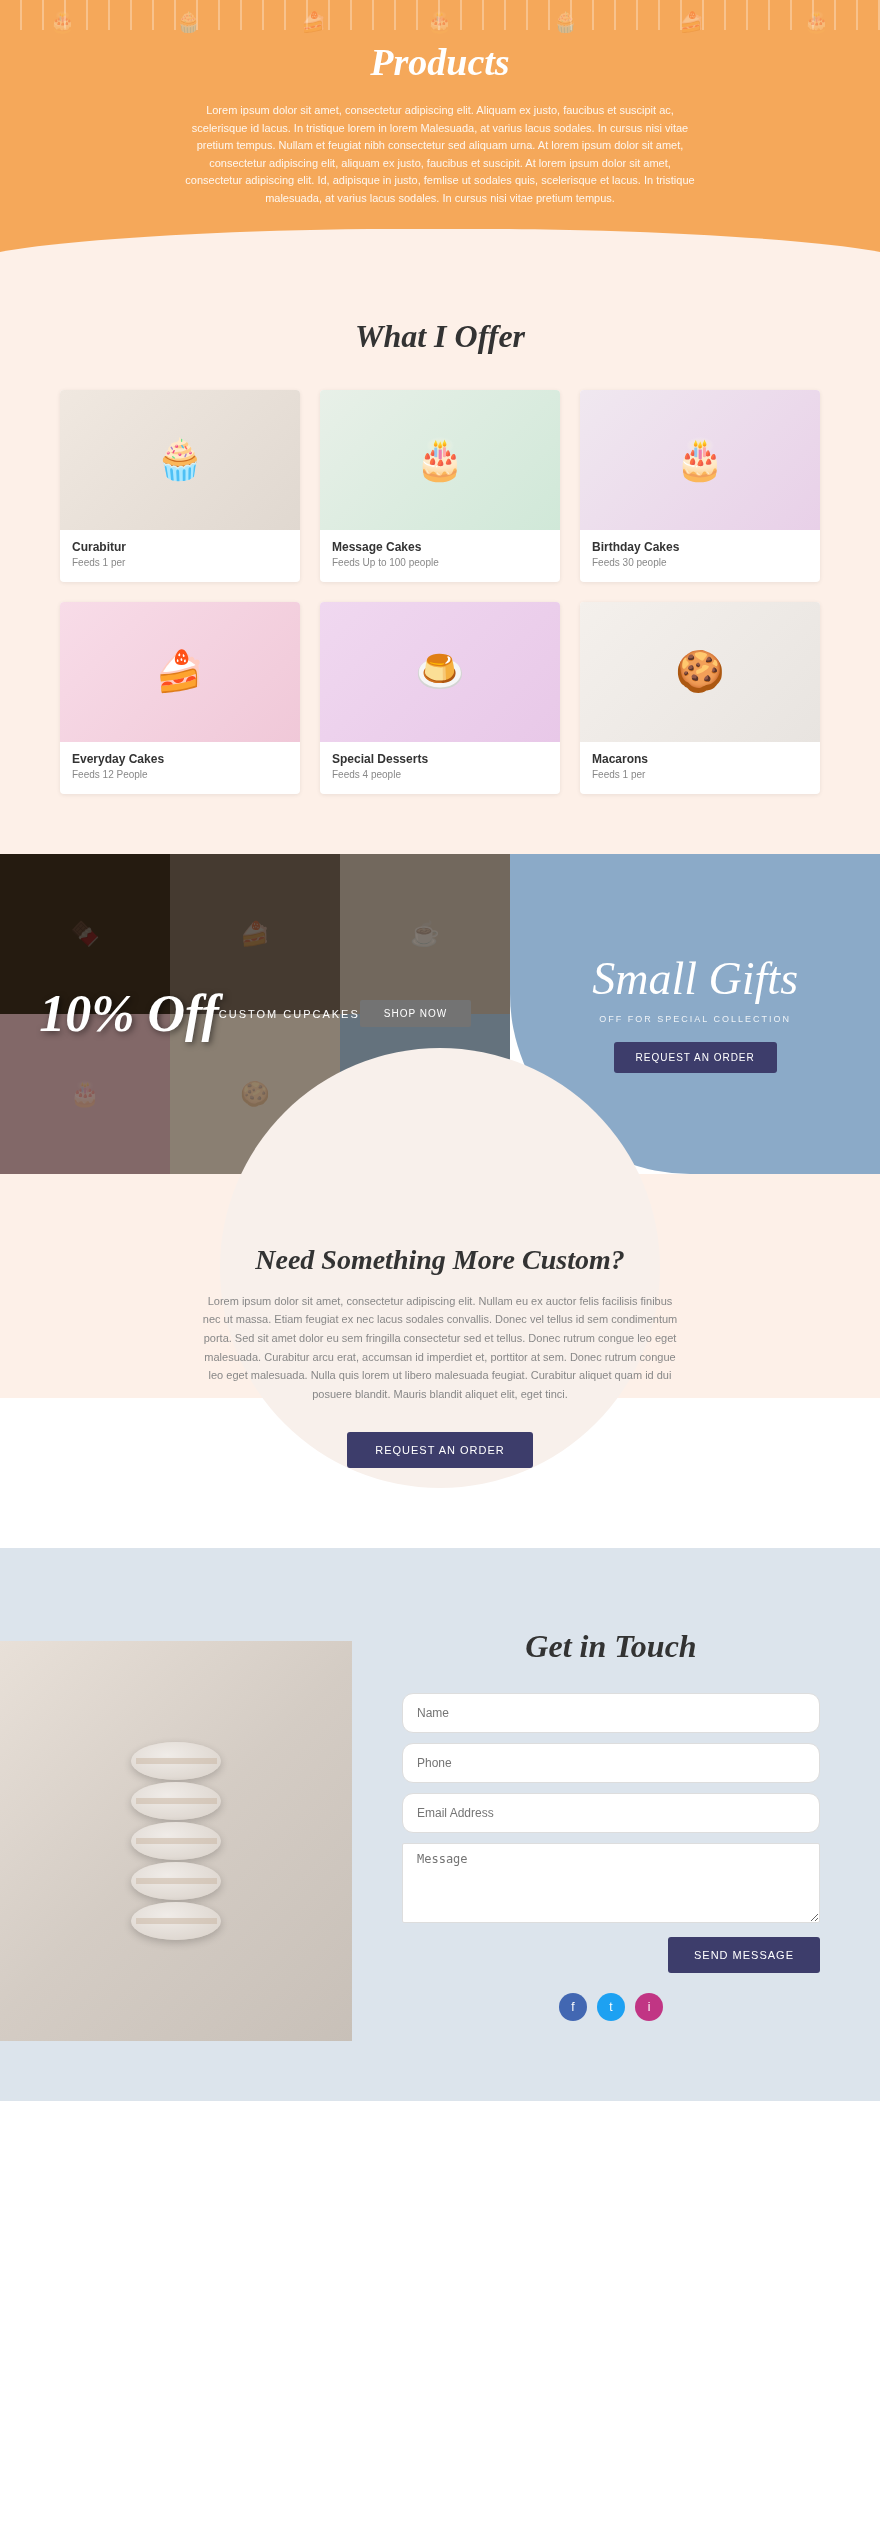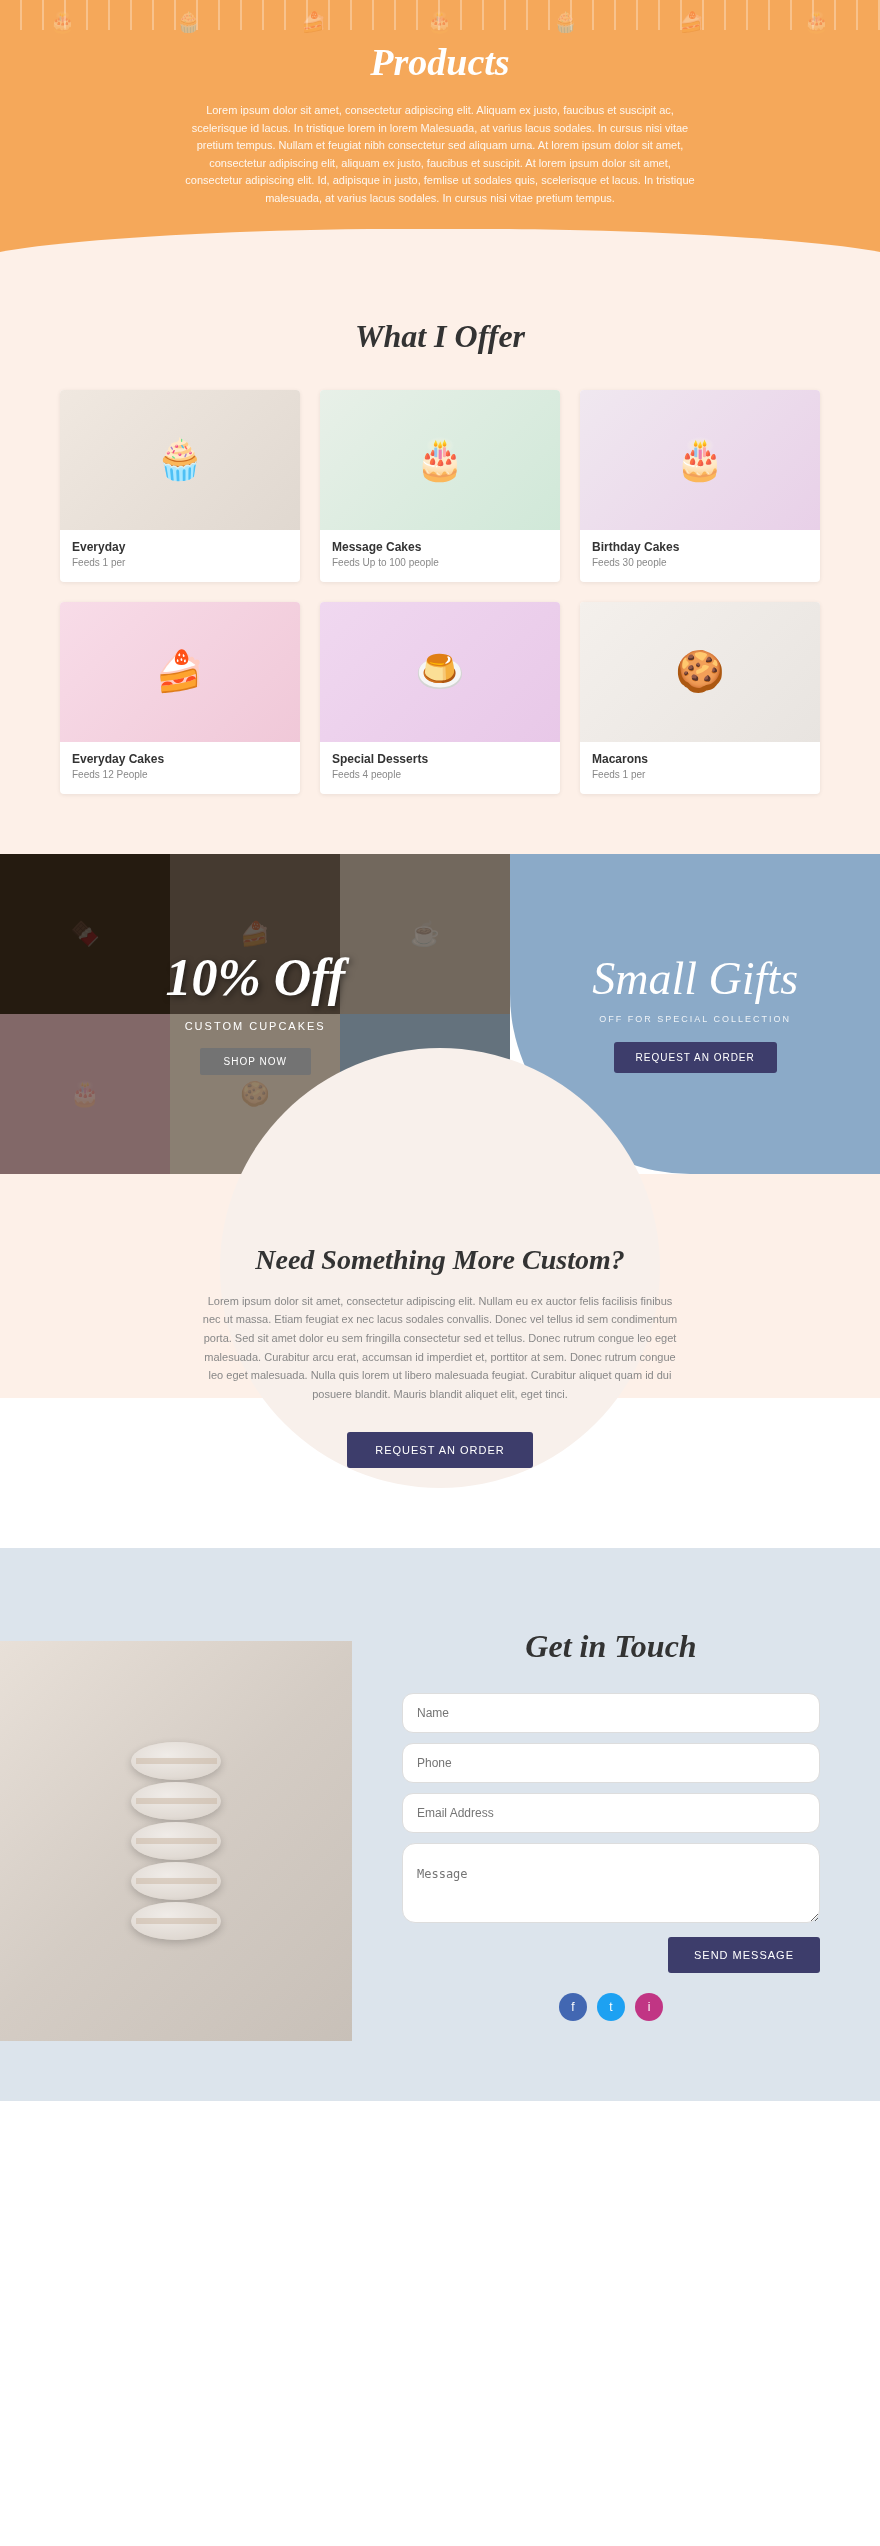--- a/index.html
+++ b/index.html
@@ -141,21 +141,21 @@
     .promo-bg-cell-placeholder.medium { background: #6a5a4a; }
     .promo-bg-cell-placeholder.light { background: #b0a090; }
     .promo-bg-cell-placeholder.pink { background: #c8a0a0; }
     .promo-bg-cell-placeholder.cream { background: #d4c4b0; }
     .promo-bg-cell-placeholder.blue { background: #9ab0c0; }
 
     .promo-overlay {
       position: absolute;
       top: 0; left: 0; right: 0; bottom: 0;
       display: flex;
-      flex-direction: column;
+      flex-direction: row;
       align-items: center;
       justify-content: center;
       background: rgba(0,0,0,0.35);
     }
     .promo-discount {
       font-family: 'Georgia', serif;
       font-size: 52px;
       color: #fff;
       font-style: italic;
       font-weight: bold;
@@ -340,23 +340,23 @@
       padding: 12px 14px;
       border: 1px solid #ddd;
       border-radius: 11px;
       font-size: 12px;
       color: #888;
       background: #fff;
       outline: none;
     }
     .form-textarea {
       width: 100%;
-      padding: 23px 14px;
+      padding: 8px 14px;
       border: 1px solid #ddd;
-      border-radius: 13px;
+      border-radius: 2px;
       font-size: 12px;
       color: #888;
       background: #fff;
       outline: none;
       min-height: 80px;
       resize: vertical;
     }
     .form-submit-row {
       display: flex;
       justify-content: flex-end;
@@ -419,21 +419,21 @@
   <p class="hero-description">Lorem ipsum dolor sit amet, consectetur adipiscing elit. Aliquam ex justo, faucibus et suscipit ac, scelerisque id lacus. In tristique lorem in lorem Malesuada, at varius lacus sodales. In cursus nisi vitae pretium tempus. Nullam et feugiat nibh consectetur sed aliquam urna. At lorem ipsum dolor sit amet, consectetur adipiscing elit, aliquam ex justo, faucibus et suscipit. At lorem ipsum dolor sit amet, consectetur adipiscing elit. Id, adipisque in justo, femlise ut sodales quis, scelerisque et lacus. In tristique malesuada, at varius lacus sodales. In cursus nisi vitae pretium tempus.</p>
 </section>
 
 <section class="offer-section">
   <h2 class="offer-section-title">What I Offer</h2>
   <div class="products-grid">
 
     <div class="product-card">
       <div class="product-card-img-placeholder img-cupcakes">🧁</div>
       <div class="product-card-content">
-        <div class="product-card-name">Everyday</div>
+        <div class="product-card-name">Curabitur</div>
         <div class="product-card-desc">Feeds 1 per</div>
       </div>
     </div>
 
     <div class="product-card">
       <div class="product-card-img-placeholder img-wedding">🎂</div>
       <div class="product-card-content">
         <div class="product-card-name">Message Cakes</div>
         <div class="product-card-desc">Feeds Up to 100 people</div>
       </div>

